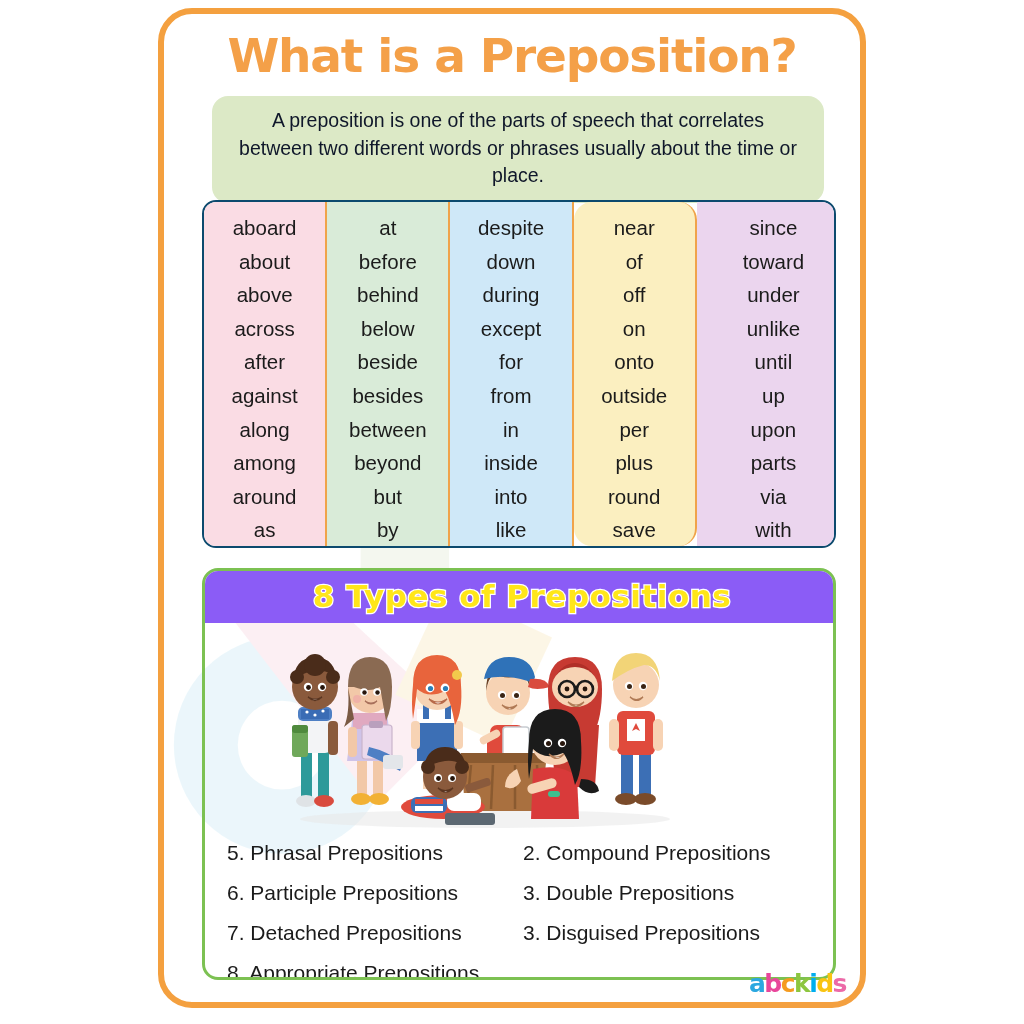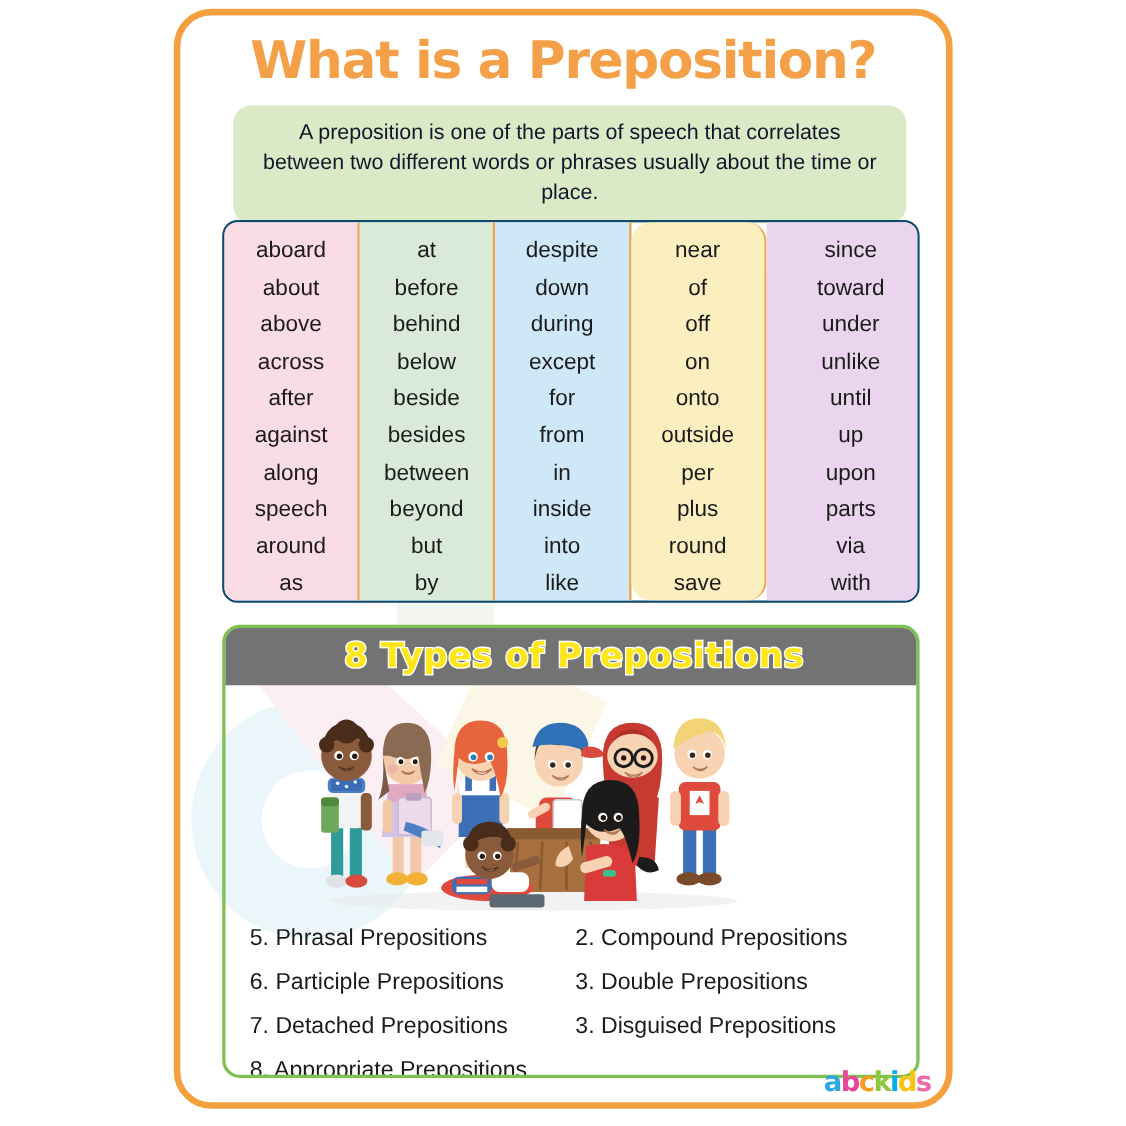--- a/index.html
+++ b/index.html
@@ -117,21 +117,21 @@
     background: rgba(255,255,255,0.0);
     overflow: hidden;
     z-index: 5;
   }
   #types-header {
     position: absolute;
     left: -3px;
     top: -3px;
     width: 640px;
     height: 55px;
-    background: #737373;
+    background: #8b5cf6;
     border-radius: 14px 14px 0 0;
     display: flex;
     align-items: center;
     justify-content: center;
   }
   #types-header-text {
     font-family: "DejaVu Sans", sans-serif;
     font-weight: bold;
     font-size: 31px;
     letter-spacing: 0.5px;
@@ -206,21 +206,21 @@
 
   <div id="word-table">
     <div class="word-col" style="background: rgb(250, 220, 228);">
       <div class="w">aboard</div>
       <div class="w">about</div>
       <div class="w">above</div>
       <div class="w">across</div>
       <div class="w">after</div>
       <div class="w">against</div>
       <div class="w">along</div>
-      <div class="w">speech</div>
+      <div class="w">among</div>
       <div class="w">around</div>
       <div class="w">as</div>
     </div>
     <div class="word-col" style="background: rgb(217, 235, 216);">
       <div class="w">at</div>
       <div class="w">before</div>
       <div class="w">behind</div>
       <div class="w">below</div>
       <div class="w">beside</div>
       <div class="w">besides</div>

